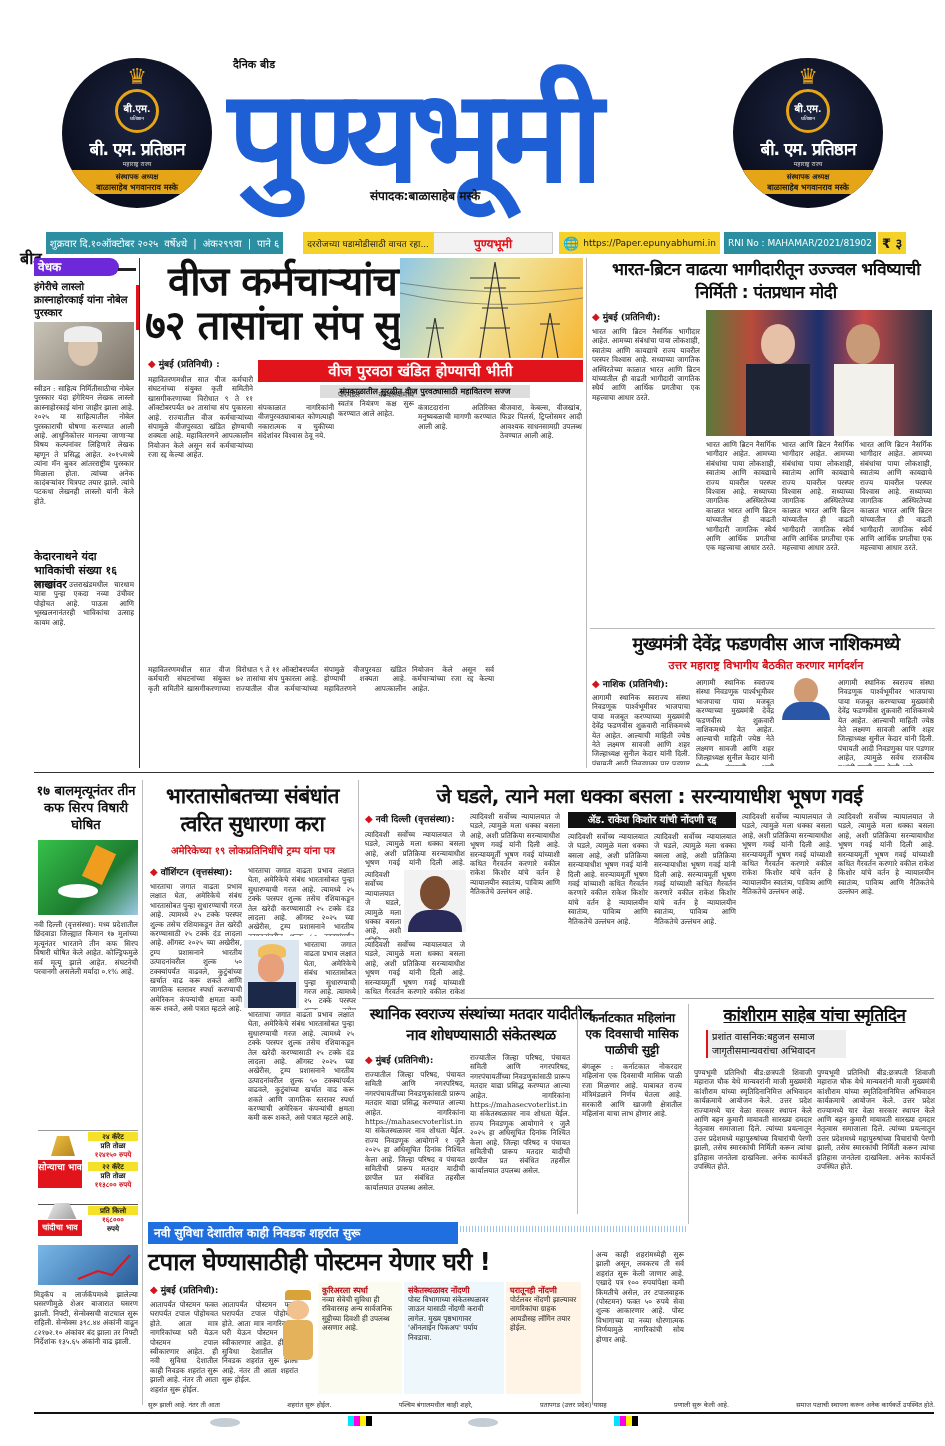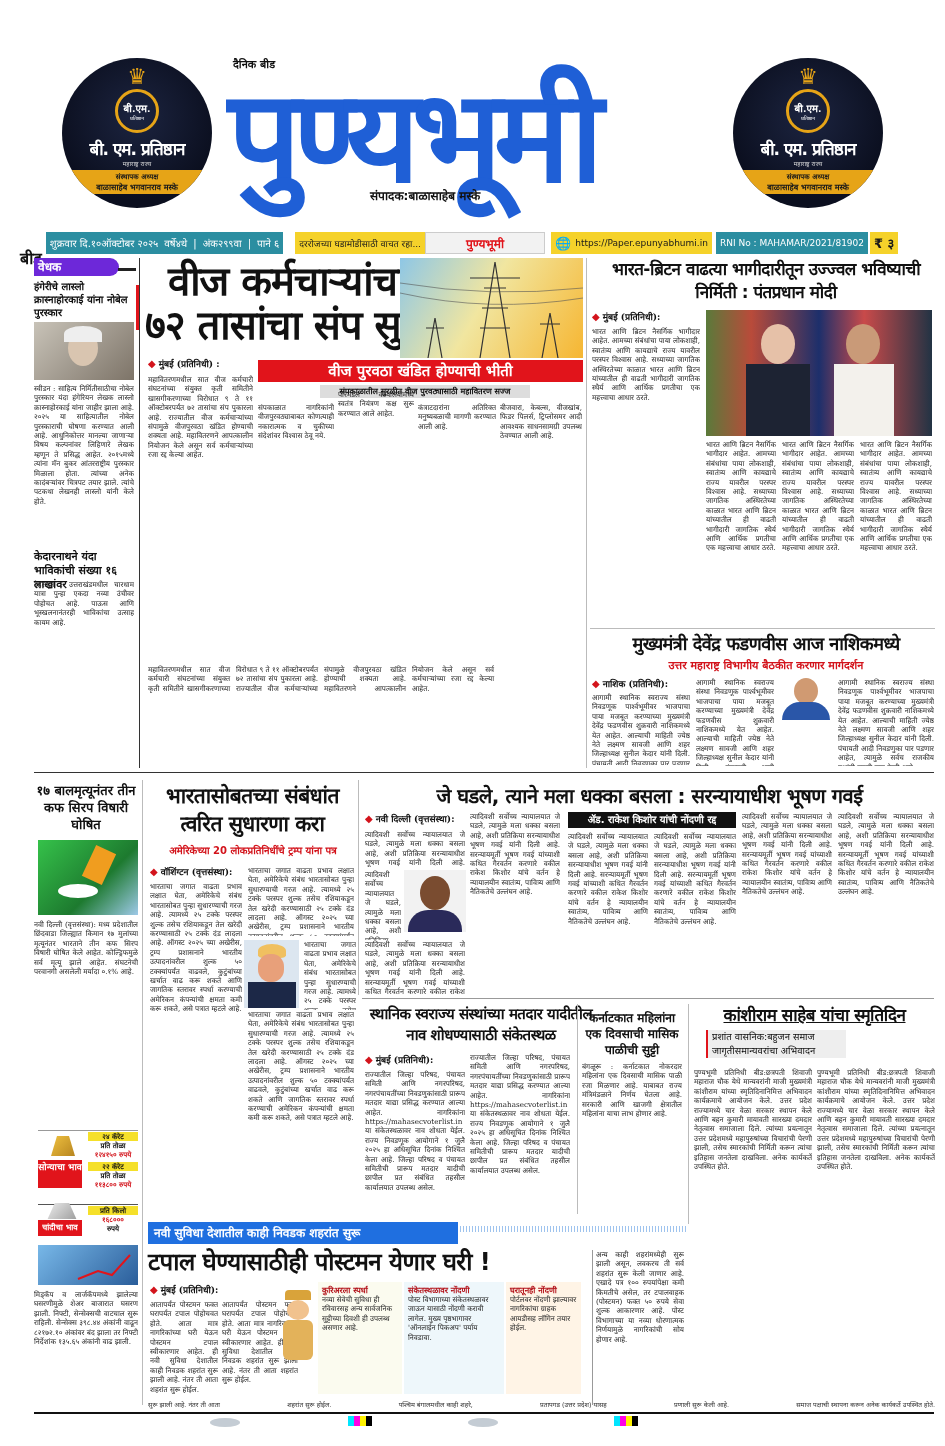--- a/index.html
+++ b/index.html
@@ -64,21 +64,21 @@
 <div class="abs strip" style="left:18px;top:232px;width:910px;">
   <div style="font-weight:bold;font-size:16px;padding:0 4px 0 2px;margin-top:30px;">बीड</div>
   <div class="teal" style="gap:6px;">
     <span>शुक्रवार दि.१०ऑक्टोबर २०२५</span>
     <span>वर्षे४थे</span>
     <span>|</span>
     <span>अंक२९९वा</span>
     <span>|</span>
     <span>पाने ६</span>
   </div>
-  <div class="yel" style="margin-left:12px;font-size:9px;">दररोजच्या घडामोडीसाठी वाचत रहा...</div>
+  <div class="yel" style="margin-left:20px;font-size:9px;">दररोजच्या घडामोडीसाठी वाचत रहा...</div>
   <div style="background:#f2f2f2;border:1px solid #ccc;width:120px;justify-content:center;">
     <span style="color:#e1141b;font-weight:bold;font-size:12px;">पुण्यभूमी</span>
   </div>
   <div class="yel" style="margin-left:6px;gap:4px;">
     <span style="color:#1f5fd6;font-size:13px;">🌐</span>
     <span style="font-size:9px;">https://Paper.epunyabhumi.in</span>
   </div>
   <div class="teal" style="margin-left:4px;font-size:9px;">RNI No : MAHAMAR/2021/81902</div>
   <div class="yel" style="font-weight:bold;font-size:13px;margin-left:2px;">₹ ३</div>
 </div>
@@ -191,21 +191,21 @@
     <svg width="100" height="40">
         <polyline points="40,34 60,26 74,30 92,10" stroke="#e1141b" stroke-width="2" fill="none"></polyline>
       </svg>
   </div>
   <div class="abs body-txt" style="left:34px;top:1290px;width:104px;height:110px;overflow:hidden;">मिड्कॅप व लार्जकॅपमध्ये झालेल्या घसरणीमुळे शेअर बाजारात घसरण झाली. निफ्टी, सेन्सेक्सची वाटचाल सुरू राहिली. सेन्सेक्स ३९८.४४ अंकांनी वाढून ८२१७२.१० अंकांवर बंद झाला तर निफ्टी निर्देशांक १३५.६५ अंकांनी वाढ झाली.</div>
 </section>
 <div class="vline" style="left:142px;top:780px;height:625px;"></div>
 
 <article>
   <div class="abs hl" style="left:150px;top:782px;width:205px;font-size:21px;line-height:28px;text-align:center;letter-spacing:-.5px;">भारतासोबतच्या संबंधांत त्वरित सुधारणा करा</div>
-  <div class="abs subhead-red" style="left:148px;top:843px;width:210px;font-size:10px;text-align:center;">अमेरिकेच्या 20 लोकप्रतिनिधींचे ट्रम्प यांना पत्र</div>
+  <div class="abs subhead-red" style="left:148px;top:843px;width:210px;font-size:10px;text-align:center;">अमेरिकेच्या १९ लोकप्रतिनिधींचे ट्रम्प यांना पत्र</div>
   <div class="abs dateline" style="left:150px;top:865px;"><span class="dot">◆</span><span>वॉशिंग्टन (वृत्तसंस्था):</span></div>
   <div class="abs body-txt" style="left:150px;top:882px;width:92px;height:300px;overflow:hidden;">भारताचा जगात वाढता प्रभाव लक्षात घेता, अमेरिकेचे संबंध भारतासोबत पुन्हा सुधारण्याची गरज आहे. त्यामध्ये २५ टक्के परस्पर शुल्क तसेच रशियाकडून तेल खरेदी करण्यासाठी २५ टक्के दंड लादला आहे. ऑगस्ट २०२५ च्या अखेरीस, ट्रम्प प्रशासनाने भारतीय उत्पादनांवरील शुल्क ५० टक्क्यांपर्यंत वाढवले, कुटुंबांच्या खर्चात वाढ करू शकते आणि जागतिक स्तरावर स्पर्धा करण्याची अमेरिकन कंपन्यांची क्षमता कमी करू शकते, असे पत्रात म्हटले आहे.</div>
   <div class="abs body-txt" style="left:248px;top:866px;width:106px;height:70px;overflow:hidden;">भारताचा जगात वाढता प्रभाव लक्षात घेता, अमेरिकेचे संबंध भारतासोबत पुन्हा सुधारण्याची गरज आहे. त्यामध्ये २५ टक्के परस्पर शुल्क तसेच रशियाकडून तेल खरेदी करण्यासाठी २५ टक्के दंड लादला आहे. ऑगस्ट २०२५ च्या अखेरीस, ट्रम्प प्रशासनाने भारतीय उत्पादनांवरील शुल्क ५० टक्क्यांपर्यंत वाढवले, कुटुंबांच्या खर्चात वाढ करू शकते आणि जागतिक स्तरावर स्पर्धा करण्याची अमेरिकन कंपन्यांची क्षमता कमी करू शकते, असे पत्रात म्हटले आहे.</div>
   <div class="abs photo" style="left:244px;top:940px;width:55px;height:68px;background:#dce6f0;">
     <div style="position:absolute;left:14px;top:4px;width:28px;height:14px;background:#f0c060;border-radius:50% 50% 20% 20%;"></div>
     <div style="position:absolute;left:14px;top:14px;width:26px;height:28px;border-radius:45%;background:#e8a07a;"></div>
     <div style="position:absolute;left:4px;top:42px;width:48px;height:26px;background:#1c2847;"></div>
   </div>
   <div class="abs body-txt" style="left:304px;top:940px;width:52px;height:70px;overflow:hidden;">भारताचा जगात वाढता प्रभाव लक्षात घेता, अमेरिकेचे संबंध भारतासोबत पुन्हा सुधारण्याची गरज आहे. त्यामध्ये २५ टक्के परस्पर शुल्क तसेच रशियाकडून तेल खरेदी करण्यासाठी २५ टक्के दंड लादला आहे. ऑगस्ट २०२५ च्या अखेरीस, ट्रम्प प्रशासनाने भारतीय उत्पादनांवरील शुल्क ५० टक्क्यांपर्यंत वाढवले, कुटुंबांच्या खर्चात वाढ करू शकते आणि जागतिक स्तरावर स्पर्धा करण्याची अमेरिकन कंपन्यांची क्षमता कमी करू शकते, असे पत्रात म्हटले आहे.</div>
   <div class="abs body-txt" style="left:248px;top:1010px;width:106px;height:175px;overflow:hidden;">भारताचा जगात वाढता प्रभाव लक्षात घेता, अमेरिकेचे संबंध भारतासोबत पुन्हा सुधारण्याची गरज आहे. त्यामध्ये २५ टक्के परस्पर शुल्क तसेच रशियाकडून तेल खरेदी करण्यासाठी २५ टक्के दंड लादला आहे. ऑगस्ट २०२५ च्या अखेरीस, ट्रम्प प्रशासनाने भारतीय उत्पादनांवरील शुल्क ५० टक्क्यांपर्यंत वाढवले, कुटुंबांच्या खर्चात वाढ करू शकते आणि जागतिक स्तरावर स्पर्धा करण्याची अमेरिकन कंपन्यांची क्षमता कमी करू शकते, असे पत्रात म्हटले आहे.</div>

